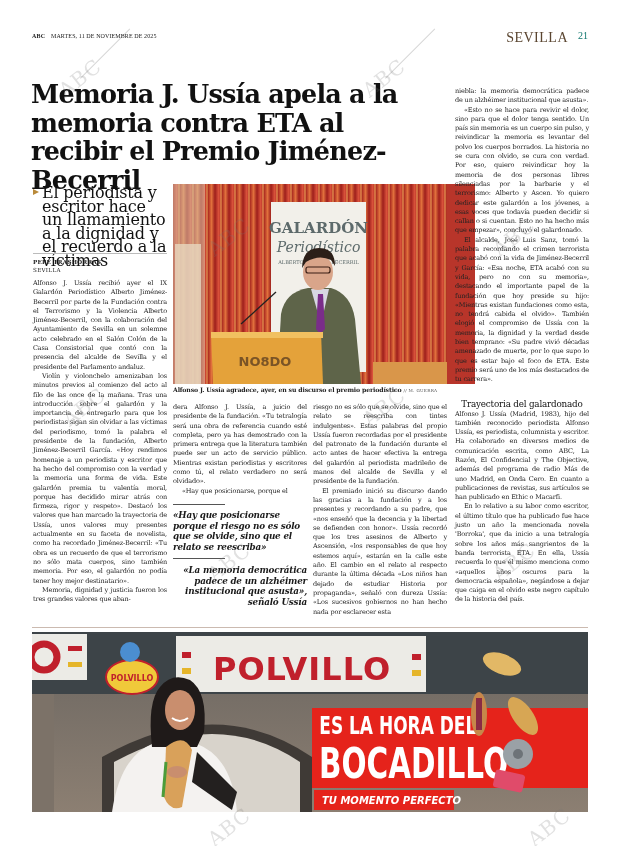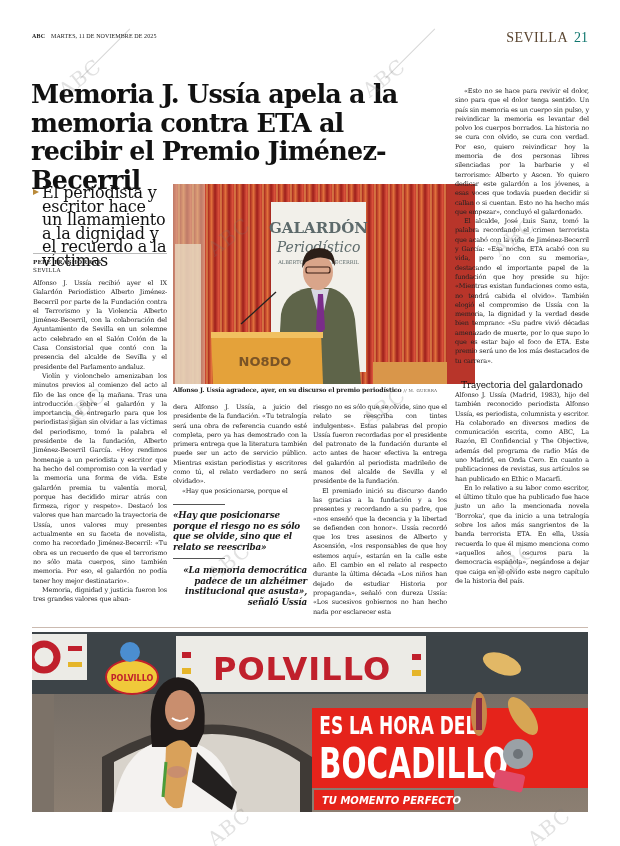--- a/index.html
+++ b/index.html
@@ -3,21 +3,21 @@
 <meta charset="utf-8">
 <style>
   * { box-sizing: border-box; margin: 0; padding: 0; }
   html, body { width: 620px; height: 846px; background: #ffffff; overflow: hidden; }
   body { position: relative; font-family: "DejaVu Serif", serif; color: #1a1a1a; }
 
   .topbar { position: absolute; left: 32px; top: 30px; width: 556px; height: 16px; }
   .topbar .pub { position: absolute; left: 0; top: 3px; font-family: "Liberation Serif", serif; font-size: 6px; font-weight: bold; letter-spacing: 0.2px; }
   .topbar .date { position: absolute; left: 19px; top: 3px; font-family: "Liberation Serif", serif; font-size: 6px; letter-spacing: 0.1px; }
   .topbar .section { position: absolute; right: 20px; top: 0; font-family: "Liberation Serif", serif; font-size: 14px; color: #5a4530; letter-spacing: 0.5px; }
-  .topbar .page { position: absolute; right: 0; top: 0; font-family: "Liberation Serif", serif; font-size: 14px; color: #0f766e; }
+  .topbar .page { position: absolute; right: 0; top: 0; font-family: "Liberation Serif", serif; font-size: 10px; color: #0f766e; }
 
   .headline { position: absolute; left: 31px; top: 80px; width: 400px; font-family: "DejaVu Serif", serif; font-weight: bold; font-size: 25.5px; line-height: 28.5px; letter-spacing: -0.8px; color: #111; }
 
   .subhead { position: absolute; left: 33px; top: 186px; width: 135px; font-family: "DejaVu Serif", serif; font-size: 16px; line-height: 13.5px; color: #111; padding-left: 9px; letter-spacing: -0.2px; }
   .subhead .arrow { position: absolute; left: 0; top: 3px; width: 0; height: 0; border-top: 3.5px solid transparent; border-bottom: 3.5px solid transparent; border-left: 6px solid #b98a3a; }
 
   .byline-rule { position: absolute; left: 33px; top: 253px; width: 134px; height: 1px; background: #bbb; }
   .byline { position: absolute; left: 33px; top: 258px; font-family: "DejaVu Serif", serif; font-size: 5.6px; line-height: 8px; }
   .byline .author { font-weight: bold; letter-spacing: 0.3px; }
   .byline .loc { letter-spacing: 0.3px; }
@@ -126,20 +126,21 @@
 <div class="pull" style="top:510px;">«Hay que posicionarse porque el riesgo no es sólo que se olvide, sino que el relato se reescriba»</div>
 <div class="pull-rule" style="top:558px;"></div>
 <div class="pull" style="top:565px;text-align:right;">«La memoria democrática padece de un alzhéimer institucional que asusta», señaló Ussía</div>
 
 <div class="col col3">
   <p>riesgo no es sólo que se olvide, sino que el relato se reescriba con tintes indulgentes». Estas palabras del propio Ussía fueron recordadas por el presidente del patronato de la fundación durante el acto antes de hacer efectiva la entrega del galardón al periodista madrileño de manos del alcalde de Sevilla y el presidente de la fundación.</p>
   <p class="ind">El premiado inició su discurso dando las gracias a la fundación y a los presentes y recordando a su padre, que «nos enseñó que la decencia y la libertad se defienden con honor». Ussía recordó que los tres asesinos de Alberto y Ascensión, «los responsables de que hoy estemos aquí», estarán en la calle este año. El cambio en el relato al respecto durante la última década «Los niños han dejado de estudiar Historia por propaganda», señaló con dureza Ussía: «Los sucesivos gobiernos no han hecho nada por esclarecer esta</p>
 </div>
 
 <div class="col col4">
+  <p>niebla: la memoria democrática padece de un alzhéimer institucional que asusta».</p>
   <p class="ind">«Esto no se hace para revivir el dolor, sino para que el dolor tenga sentido. Un país sin memoria es un cuerpo sin pulso, y reivindicar la memoria es levantar del polvo los cuerpos borrados. La historia no se cura con olvido, se cura con verdad. Por eso, quiero reivindicar hoy la memoria de dos personas libres silenciadas por la barbarie y el terrorismo: Alberto y Ascen. Yo quiero dedicar este galardón a los jóvenes, a esas voces que todavía pueden decidir si callan o si cuentan. Esto no ha hecho más que empezar», concluyó el galardonado.</p>
   <p class="ind">El alcalde, José Luis Sanz, tomó la palabra recordando el crimen terrorista que acabó con la vida de Jiménez-Becerril y García: «Esa noche, ETA acabó con su vida, pero no con su memoria», destacando el importante papel de la fundación que hoy preside su hijo: «Mientras existan fundaciones como esta, no tendrá cabida el olvido». También elogió el compromiso de Ussía con la memoria, la dignidad y la verdad desde bien temprano: «Su padre vivió décadas amenazado de muerte, por lo que supo lo que es estar bajo el foco de ETA. Este premio será uno de los más destacados de tu carrera».</p>
   <h3>Trayectoria del galardonado</h3>
   <p>Alfonso J. Ussía (Madrid, 1983), hijo del también reconocido periodista Alfonso Ussía, es periodista, columnista y escritor. Ha colaborado en diversos medios de comunicación escrita, como ABC, La Razón, El Confidencial y The Objective, además del programa de radio Más de uno Madrid, en Onda Cero. En cuanto a publicaciones de revistas, sus artículos se han publicado en Ethic o Macarfi.</p>
   <p class="ind">En lo relativo a su labor como escritor, el último título que ha publicado fue hace justo un año la mencionada novela 'Borroka', que da inicio a una tetralogía sobre los años más sangrientos de la banda terrorista ETA. En ella, Ussía recuerda lo que él mismo menciona como «aquellos años oscuros para la democracia española», negándose a dejar que caiga en el olvido este negro capítulo de la historia del país.</p>
 </div>
 
 <div class="ad-rule"></div>
 <div class="ad">
   <svg width="556" height="180" viewBox="0 0 556 180">

